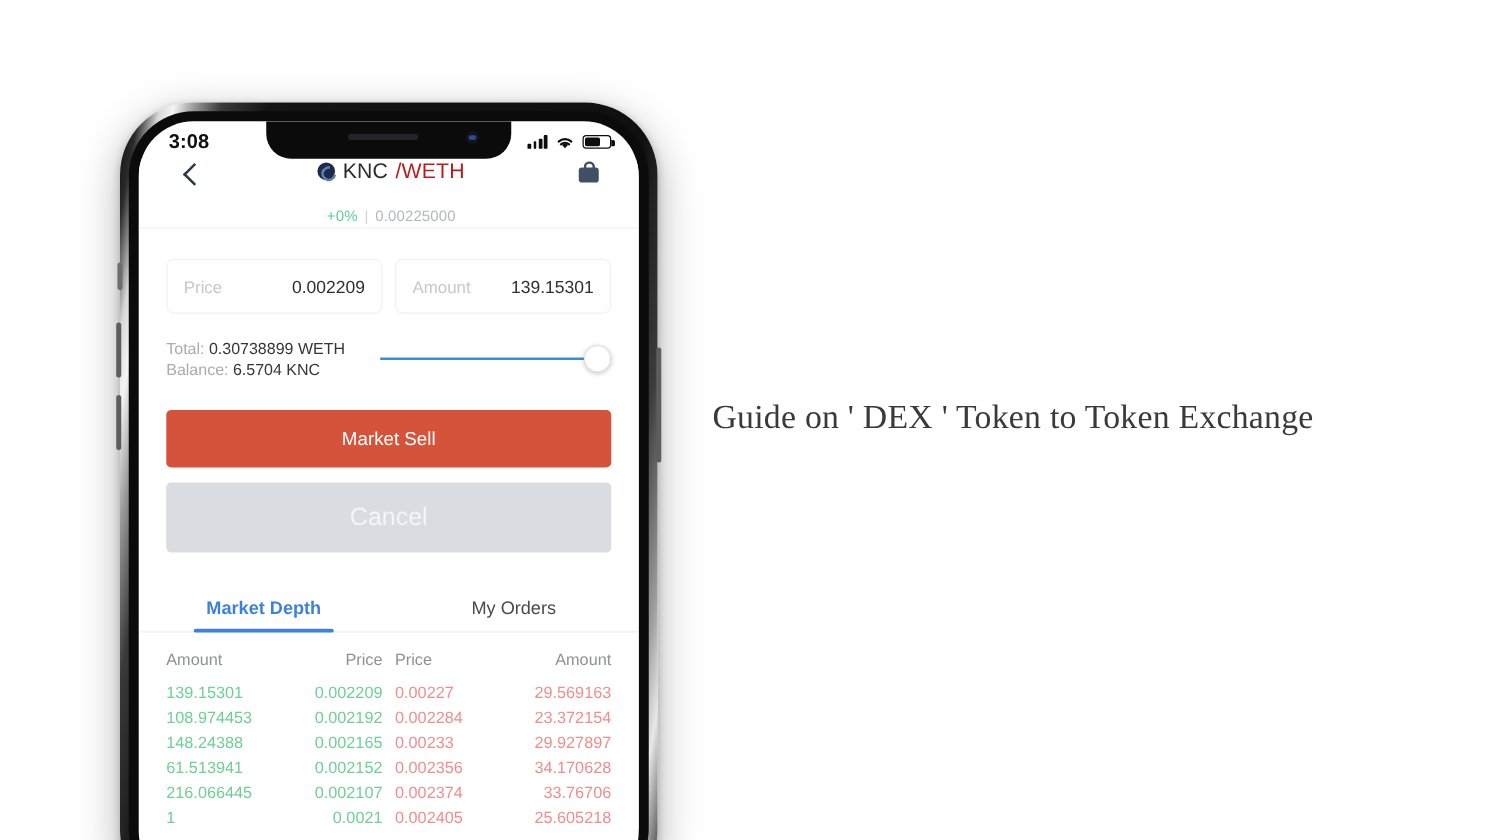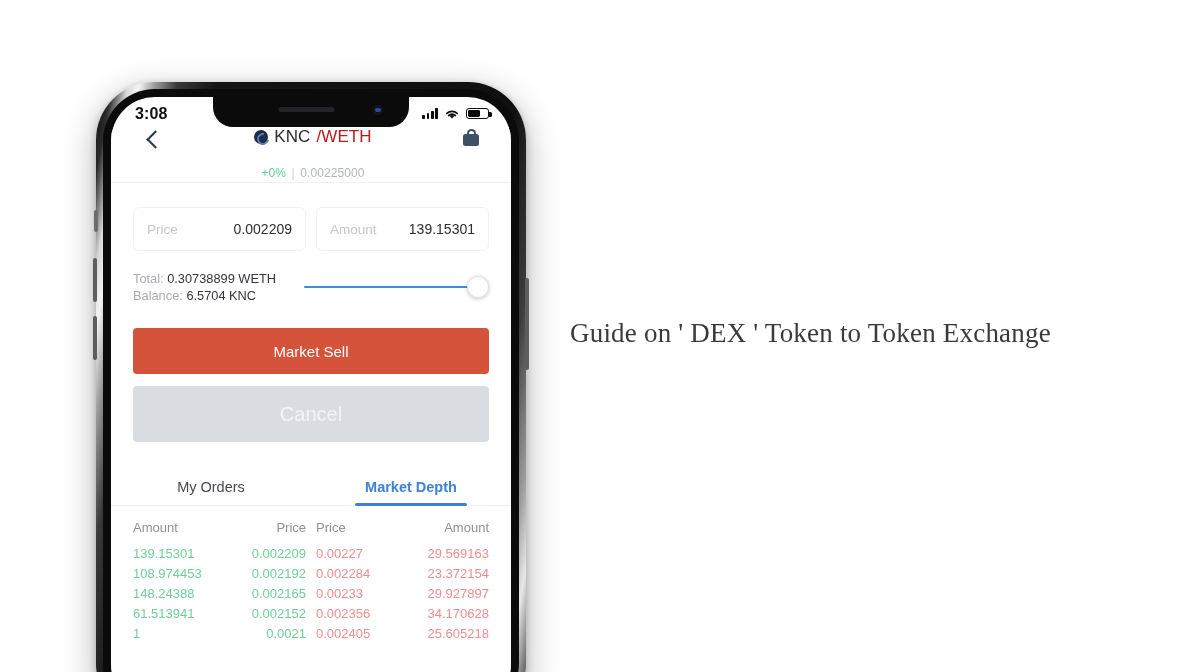--- a/index.html
+++ b/index.html
@@ -272,22 +272,22 @@
           <div class="slider-wrap">
             <div class="slider-track" style="right: 0%;"></div>
             <div class="slider-thumb"></div>
           </div>
         </div>
 
         <div class="btn-primary">Market Sell</div>
         <div class="btn-secondary">Cancel</div>
 
         <div class="tabs">
+          <div class="tab active">Market Depth</div>
           <div class="tab">My Orders</div>
-          <div class="tab active">Market Depth</div>
         </div>
 
         <div class="ob">
           <div class="ob-head">
             <span class="c1">Amount</span>
             <span class="c2">Price</span>
             <span class="c3">Price</span>
             <span class="c4">Amount</span>
           </div>
           <div id="ob-rows">
@@ -309,20 +309,26 @@
                 <span class="c3 ask">0.00233</span>
                 <span class="c4 ask">29.927897</span>
               </div>
               <div class="ob-row">
                 <span class="c1 bid">61.513941</span>
                 <span class="c2 bid">0.002152</span>
                 <span class="c3 ask">0.002356</span>
                 <span class="c4 ask">34.170628</span>
               </div>
               <div class="ob-row">
+                <span class="c1 bid">216.066445</span>
+                <span class="c2 bid">0.002107</span>
+                <span class="c3 ask">0.002374</span>
+                <span class="c4 ask">33.76706</span>
+              </div>
+              <div class="ob-row">
                 <span class="c1 bid">1</span>
                 <span class="c2 bid">0.0021</span>
                 <span class="c3 ask">0.002405</span>
                 <span class="c4 ask">25.605218</span>
               </div>
             </div>
         </div>
 
       </div>
     </div>

